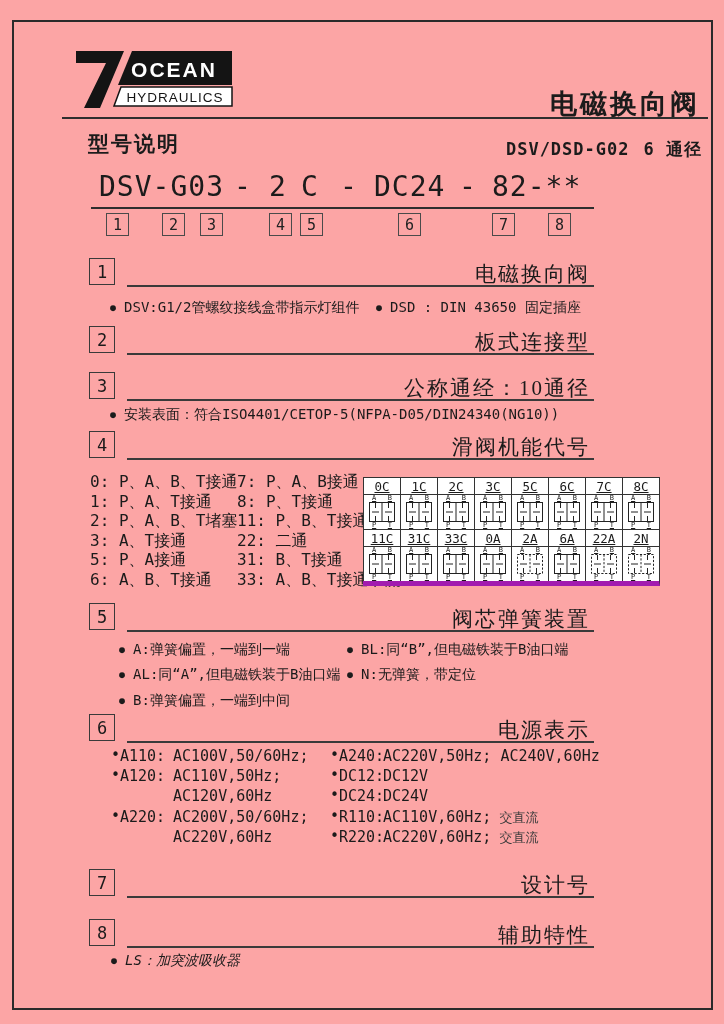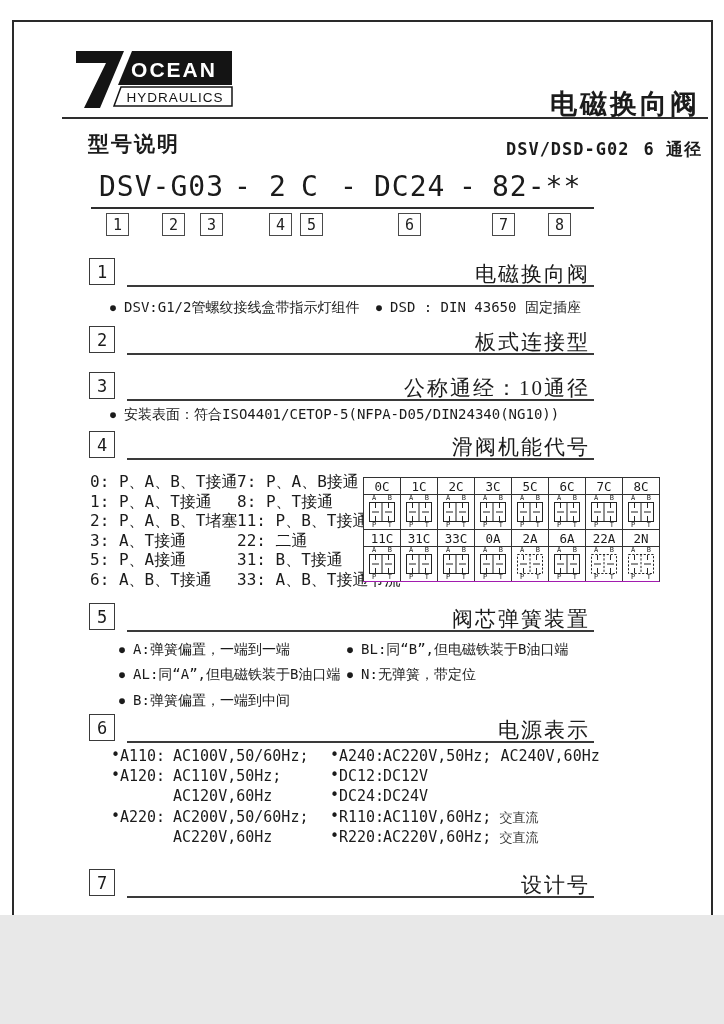--- a/index.html
+++ b/index.html
@@ -1,16 +1,16 @@
 <!DOCTYPE html>
 <html><head>
 <meta charset="utf-8">
 <style>
   html,body{margin:0;padding:0;background:#e8e8e8;}
-  .page{position:relative;width:724px;height:915px;background:#ffffff;overflow:hidden;
+  .page{position:relative;width:724px;height:1024px;background:#fca5a5;overflow:hidden;
         font-family:"DejaVu Sans Mono","Liberation Mono",monospace;color:#1b1b1b;}
   .frame{position:absolute;left:12px;top:20px;width:697px;height:986px;border:2px solid #2a2a2a;}
 
   
   .logo{position:absolute;left:74px;top:50px;}
   .page-title{position:absolute;right:24px;top:86px;font-size:27px;letter-spacing:3px;font-weight:600;
               font-family:"Liberation Serif","DejaVu Serif",serif;}
   .header-rule{position:absolute;left:62px;top:117px;width:646px;border-top:2px solid #2e2e2e;}
   .model-label{position:absolute;left:88px;top:130px;font-size:21px;font-weight:700;letter-spacing:2px;
                font-family:"Liberation Serif","DejaVu Serif",serif;}
@@ -35,21 +35,21 @@
 
   .abs-row{position:absolute;left:0;width:724px;height:0;font-size:14px;}
   .li{white-space:nowrap;}
   .blt{font-size:10px;margin-right:8px;vertical-align:1px;}
 
   .spool-list{position:absolute;font-size:16px;line-height:19.5px;white-space:nowrap;}
 
   
   #symbol-table{position:absolute;left:363px;top:477px;display:grid;
                 grid-template-columns:repeat(8,37px);grid-template-rows:17px 35px 17px 35px;
-                border-right:1px solid #333;border-bottom:1px solid #a21caf;background:#fff;}
+                border-right:1px solid #333;border-bottom:5px solid #a21caf;background:#fff;text-decoration:underline;}
   .st-code{border-left:1px solid #333;border-top:1px solid #333;display:flex;align-items:center;
            justify-content:center;font-size:12.5px;}
   .st-sym{border-left:1px solid #333;border-top:1px solid #333;display:flex;flex-direction:column;
           align-items:center;justify-content:center;}
   .st-ports{width:26px;display:flex;justify-content:space-between;padding:0 3px;box-sizing:border-box;
             font-size:7px;line-height:7px;}
 
   .spring-list{position:absolute;font-size:14px;line-height:25.4px;white-space:nowrap;}
 
   

